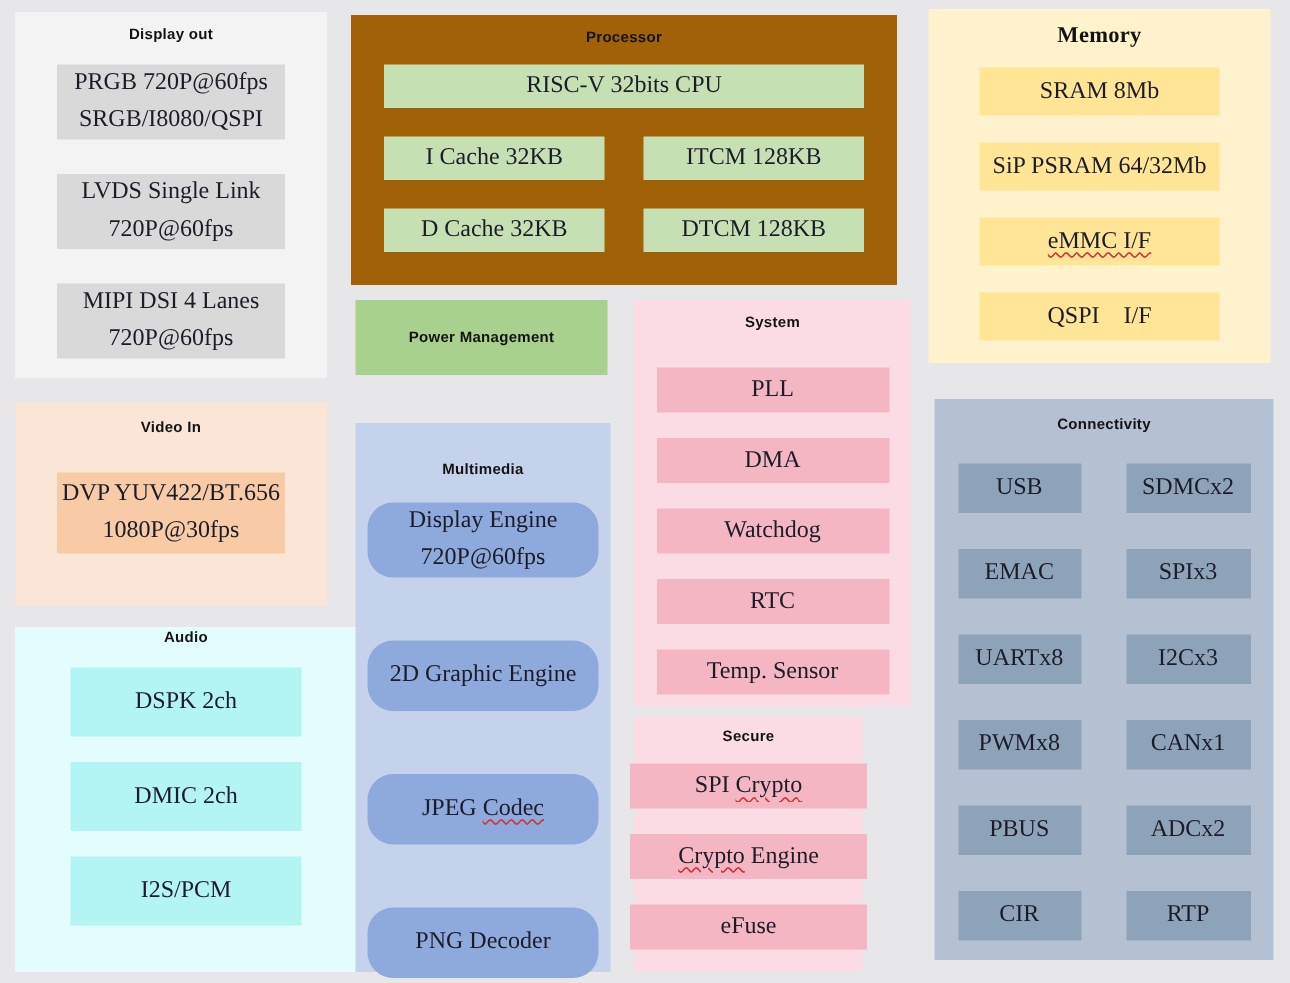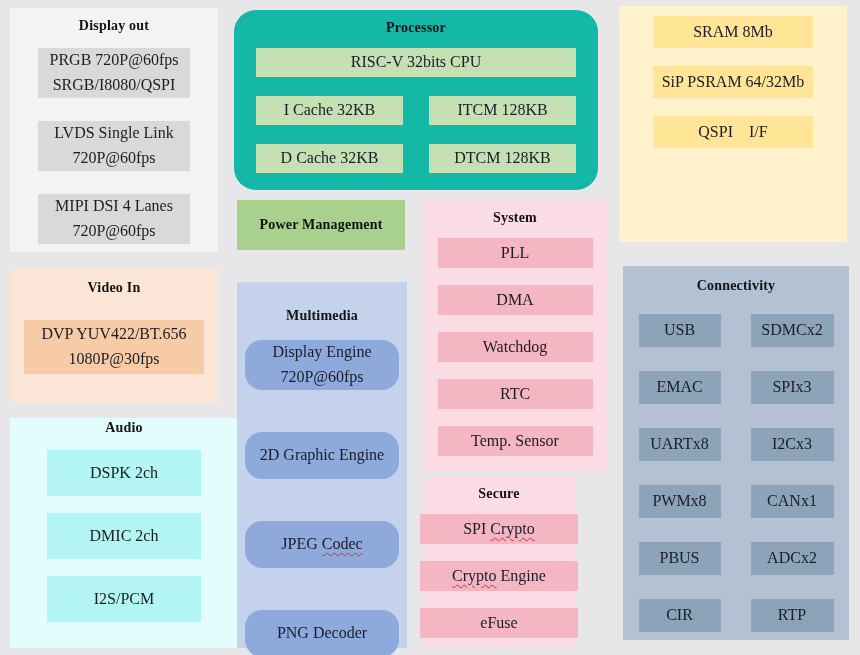--- a/index.html
+++ b/index.html
@@ -2,22 +2,22 @@
 <html><head>
 <meta charset="utf-8">
 <style>
   html,body{margin:0;padding:0;background:#e7e7ea;}
   #canvas{
     position:relative;width:860px;height:655px;overflow:hidden;
     background:#e7e7ea;font-family:"Liberation Serif",serif;
   }
   .panel{position:absolute;box-sizing:border-box;}
   .title{
-    font-family:Liberation Serif, serif;font-weight:bold;
-    font-size:14px;color:#131313;text-align:center;letter-spacing:.2px;
+    font-family:Liberation Sans, sans-serif;font-weight:bold;
+    font-size:10px;color:#131313;text-align:center;letter-spacing:.2px;
   }
   .title.serif{font-family:"Liberation Serif",serif;font-size:15px;}
   .boxes{display:flex;flex-direction:column;align-items:center;}
   .box{
     box-sizing:border-box;display:flex;flex-direction:column;
     justify-content:center;align-items:center;text-align:center;
     font-size:16px;color:#1c1c28;line-height:1.55;
   }
   .line{white-space:pre-wrap;}
   .sq{
@@ -28,43 +28,43 @@
   }
 
   
   #panel-display-out{left:10px;top:8px;width:208px;height:244px;background:#f3f3f3;padding-top:10px;}
   #panel-display-out .title{margin-bottom:14px;}
   #panel-display-out .boxes{gap:23px;}
   #panel-display-out .box{width:152px;min-height:50px;background:#d9d9d9;}
 
   #panel-video-in{left:10px;top:268px;width:208px;height:136px;background:#fbe5d6;padding-top:12px;}
   #panel-video-in .title{margin-bottom:24px;}
-  #panel-video-in .box{width:180px;min-height:54px;background:#f7cba6;}
+  #panel-video-in .box{width:152px;min-height:54px;background:#f7cba6;}
 
   #panel-audio{left:10px;top:418px;width:228px;height:230px;background:#e2fdfc;padding-top:2px;}
   #panel-audio .title{margin-bottom:14px;}
   #panel-audio .boxes{gap:17px;}
   #panel-audio .box{width:154px;min-height:46px;background:#b3f5f3;}
 
   
-  #panel-processor{left:234px;top:10px;width:364px;height:180px;background:#14b8a6;padding:10px 22px 0;border-radius:22px;}
+  #panel-processor{left:234px;top:10px;width:364px;height:180px;background:#a16207;padding:10px 22px 0;}
   #panel-processor .title{margin-bottom:12px;}
   #panel-processor .boxes{display:grid;grid-template-columns:1fr 1fr;column-gap:26px;row-gap:19px;align-items:stretch;}
   #panel-processor .box{min-height:29px;background:#c5e0b3;}
   #panel-processor .box.span2{grid-column:1/3;}
 
   #panel-power-management{left:237px;top:200px;width:168px;height:50px;background:#a9d18e;display:flex;align-items:center;justify-content:center;}
 
   #panel-multimedia{left:237px;top:282px;width:170px;height:366px;background:#c5d2ec;padding-top:26px;}
   #panel-multimedia .title{margin-bottom:16px;}
   #panel-multimedia .boxes{gap:42px;}
   #panel-multimedia .box{width:154px;min-height:47px;background:#8ea9db;border-radius:17px;}
 
   #panel-system{left:423px;top:200px;width:184px;height:271px;background:#fbdce4;padding-top:10px;}
-  #panel-system .title{margin-bottom:12px;}
+  #panel-system .title{margin-bottom:24px;}
   #panel-system .boxes{gap:17px;}
   #panel-system .box{width:155px;min-height:30px;background:#f4b6c3;}
 
   #panel-secure{left:423px;top:478px;width:152px;height:170px;background:#fbdce4;padding-top:8px;}
   #panel-secure .title{margin-bottom:12px;}
   #panel-secure .boxes{gap:17px;}
   #panel-secure .box{width:158px;min-height:30px;background:#f4b6c3;}
 
   
   #panel-memory{left:619px;top:6px;width:228px;height:236px;background:#fff2cc;padding-top:10px;}
@@ -190,26 +190,30 @@
         </div>
         <div class="box">
           <div class="line"><span class="sq">Crypto</span> Engine</div>
         </div>
         <div class="box">
           <div class="line">eFuse</div>
         </div>
       </div>
     </div>
     <div class="panel" id="panel-memory">
+      <div class="title serif">Memory</div>
       <div class="boxes">
         <div class="box">
           <div class="line">SRAM 8Mb</div>
         </div>
         <div class="box">
           <div class="line">SiP PSRAM 64/32Mb</div>
+        </div>
+        <div class="box">
+          <div class="line"><span class="sq">eMMC I/F</span></div>
         </div>
         <div class="box">
           <div class="line">QSPI    I/F</div>
         </div>
       </div>
     </div>
     <div class="panel" id="panel-connectivity">
       <div class="title">Connectivity</div>
       <div class="boxes">
         <div class="box">

